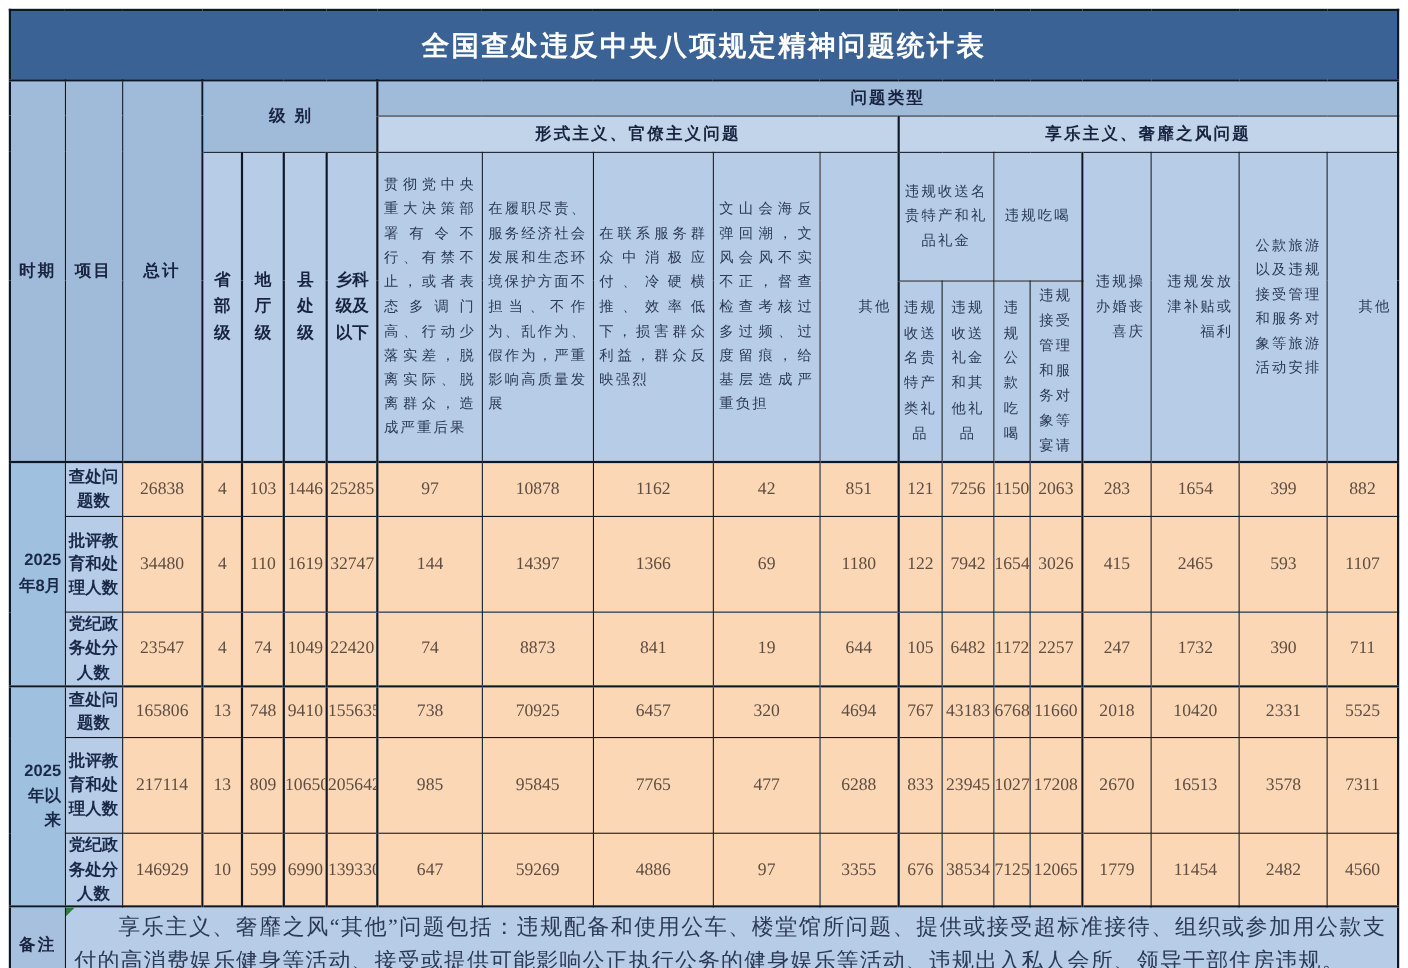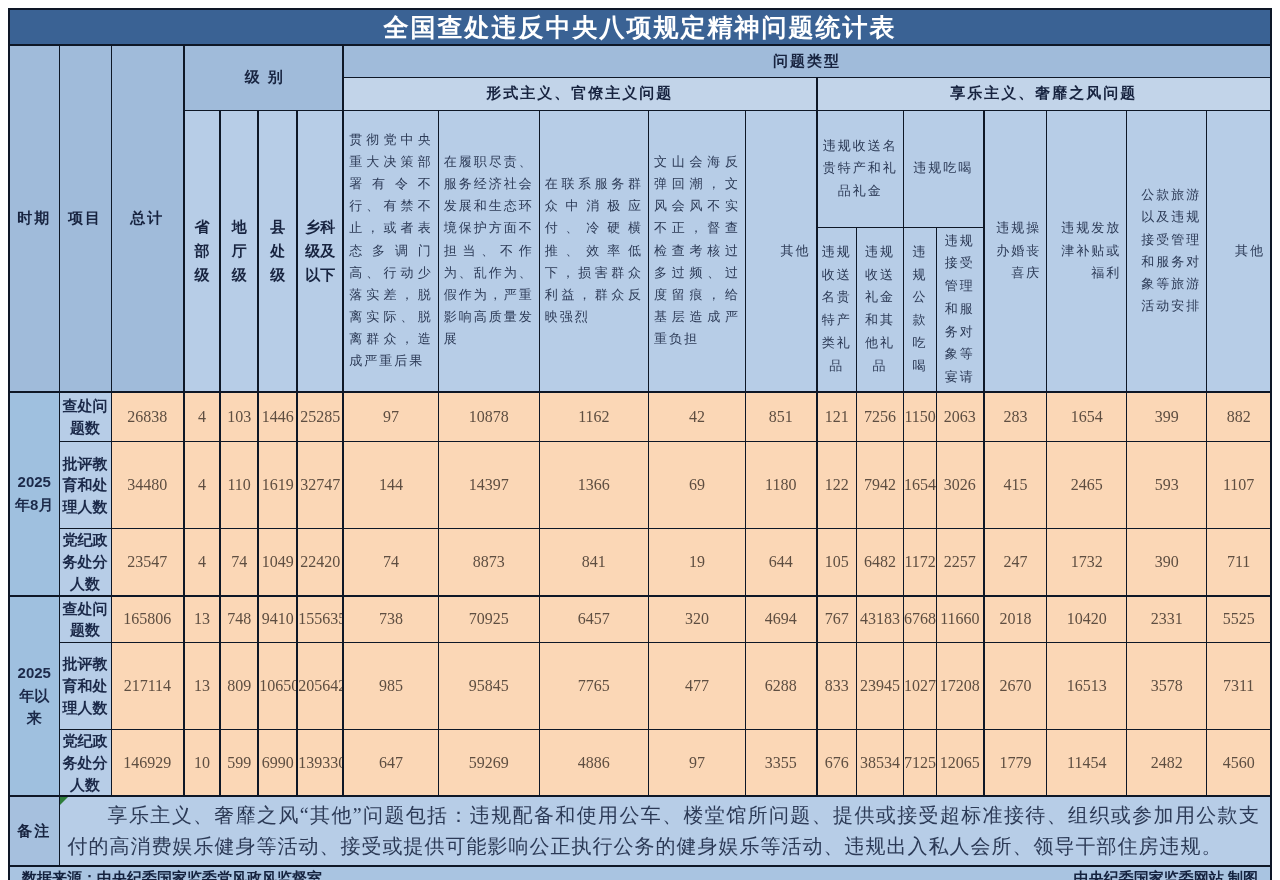--- a/index.html
+++ b/index.html
@@ -6,21 +6,21 @@
   .page{padding:8px;}
   table.tbl{
     table-layout:fixed;
     width:1264px;
     border-collapse:collapse;
     border:2px solid #0e1726;
     font-family:"Liberation Sans", sans-serif;
   }
   td,th{border:1px solid #0e1726;overflow:hidden;vertical-align:middle;padding:0;}
   
-  .rTitle{height:36px}
+  .rTitle{height:64px}
   .rA{height:32px}
   .rB{height:33px}
   .rC{height:117px}
   .rD{height:155px}
   .r1{height:50px}.r2{height:87px}.r3{height:64px}
   .r4{height:47px}.r5{height:87px}.r6{height:65px}
   .rNote{height:49px}
   .rSrc{height:24px}
   
   .bL2{border-left-width:2px}
@@ -49,21 +49,21 @@
     font-size:13px;line-height:1.7;letter-spacing:2px;
     text-align:center;padding:2px 4px;
   }
   .sub{
     background:#b7cde7;color:#2c3a56;font-weight:normal;
     font-family:"Liberation Serif", serif;
     font-size:13px;line-height:1.75;letter-spacing:2px;
     text-align:center;padding:2px 4px;
   }
   
-  .period{background:#9fc0df;color:#1b2949;font-size:15px;font-weight:bold;text-align:center;line-height:1.5;padding:0 3px;}
+  .period{background:#9fc0df;color:#1b2949;font-size:15px;font-weight:bold;text-align:right;line-height:1.5;padding:0 3px;}
   .rlabel{background:#b7cde7;color:#1b2949;font-size:15px;font-weight:bold;text-align:center;line-height:1.45;padding:0 2px;}
   .num{
     background:#fbd7b6;color:#5e4e41;text-align:center;
     font-family:"Liberation Serif", serif;font-size:16px;
   }
   
   .noteLabel{background:#a6c0de;color:#17233f;font-size:15px;font-weight:bold;text-align:center;letter-spacing:2px;margin-top:28px;}
   .noteBody{
     position:relative;background:#b7cde7;color:#2c3a56;
     font-family:"Liberation Serif", serif;font-size:20px;line-height:1.55;

